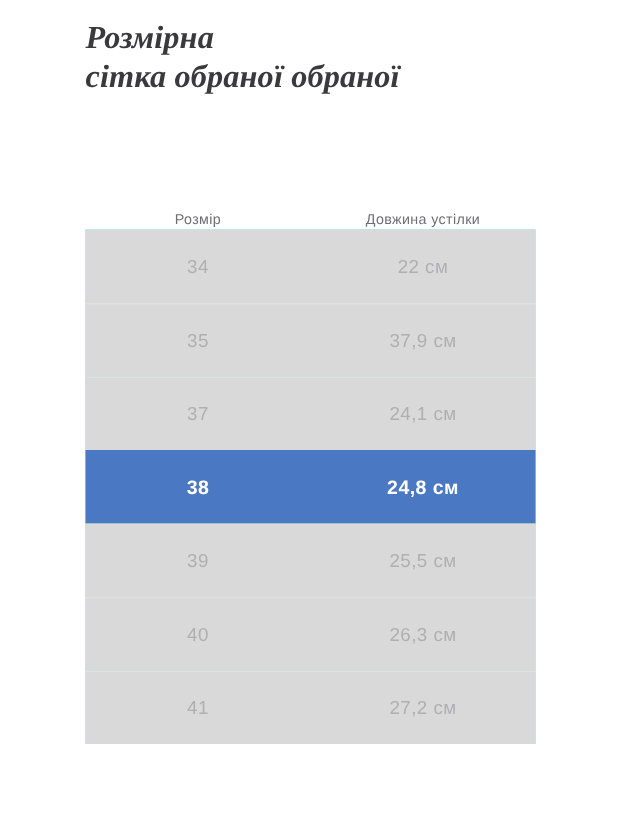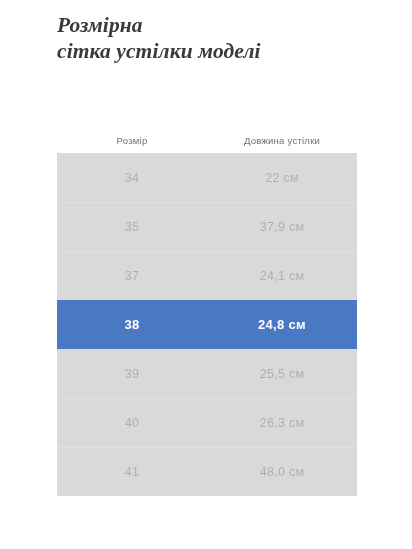--- a/index.html
+++ b/index.html
@@ -39,21 +39,21 @@
   }
   .size-table {
     position: absolute;
     left: 57px;
     top: 126px;
     width: 300px;
   }
   .table-head {
     display: flex;
     height: 27px;
-    align-items: center;
+    align-items: flex-end;
     background: #ffffff;
   }
   .table-head .th {
     flex: 1 1 50%;
     text-align: center;
     font-size: 9.5px;
     color: #6f6f72;
     letter-spacing: 0.25px;
     line-height: 12px;
     padding-top: 2px;
@@ -99,21 +99,21 @@
     font-size: 13px;
   }
 </style>
 </head>
 <body>
 
 <div class="page">
 
   <div class="title">
     <span class="line">Розмірна</span>
-    <span class="line">сітка устілки моделі</span>
+    <span class="line">сітка обраної обраної</span>
   </div>
 
   <div class="size-table">
 
     <div class="table-head">
       <div class="th">Розмір</div>
       <div class="th">Довжина устілки</div>
     </div>
 
     <div class="table-body">
@@ -144,19 +144,19 @@
         <div class="cell">25,5 см</div>
       </div>
 
       <div class="row">
         <div class="cell">40</div>
         <div class="cell">26,3 см</div>
       </div>
 
       <div class="row">
         <div class="cell">41</div>
-        <div class="cell">48,0 см</div>
+        <div class="cell">27,2 см</div>
       </div>
 
     </div>
   </div>
 
 </div>
 
 </body></html>

